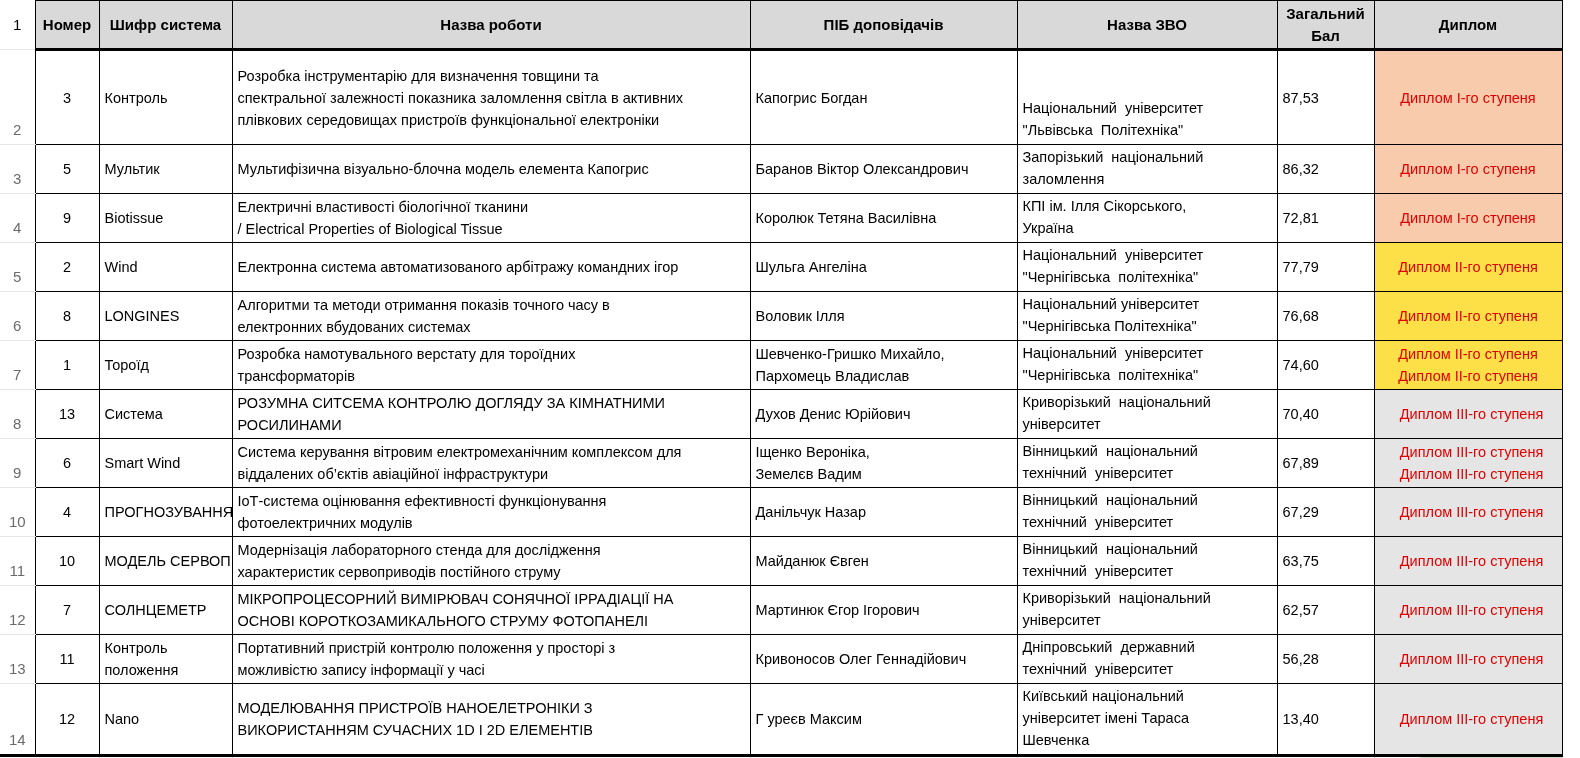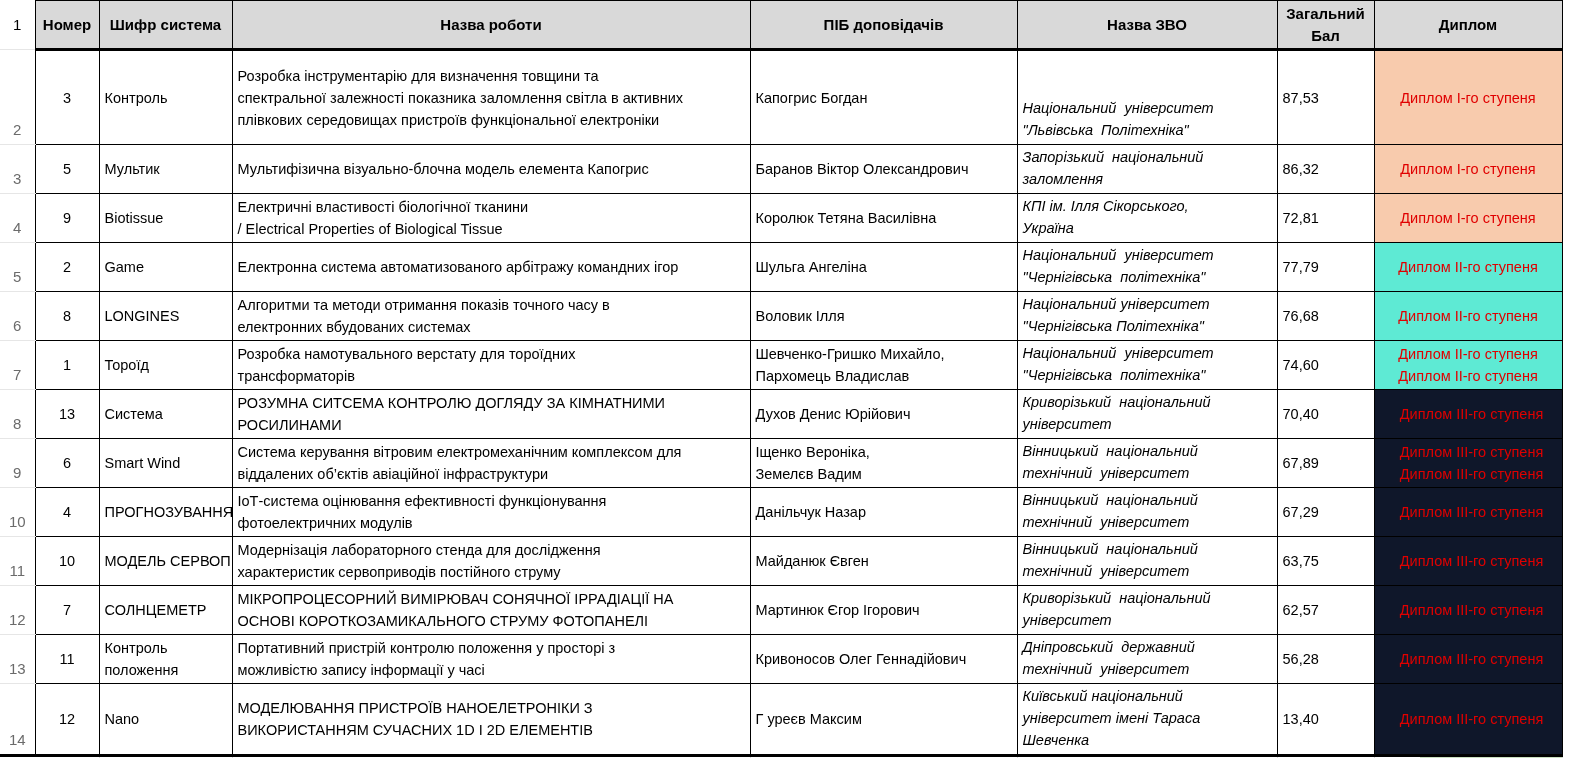--- a/index.html
+++ b/index.html
@@ -51,26 +51,26 @@
   tbody td{border:1px solid #000;}
   td.c-gutter{
     border:none;border-bottom:1px solid #e6e6e6;
     color:#6b6b6b;text-align:center;vertical-align:bottom;
     font-size:15px;padding:0 2px 3px 2px;background:#fff;font-weight:normal;
   }
   td.c-num{text-align:center;}
   td.c-cipher{white-space:pre;}
   td.c-title{}
   td.c-speak{}
-  td.c-univ{vertical-align:bottom;padding-bottom:3px;font-style:italic;}
+  td.c-univ{vertical-align:bottom;padding-bottom:3px;}
   td.c-score{text-align:left;}
   td.c-dip{text-align:center;color:#E00000;}
   td.d1{background:#F8CBAD;margin-left:24px;}
-  td.d2{background:#5eead4;}
-  td.d3{background:#0f172a;padding-left:12px;}
+  td.d2{background:#fde047;}
+  td.d3{background:#e5e5e5;padding-left:12px;}
   tbody tr:last-of-type td{border-bottom:3px solid #000;}
 
   
   tr.partial td{
     border:none;border-right:1px solid #d9d9d9;
     height:19px;padding:0;position:relative;
   }
   tr.partial td.p-gutter{
     border-right:none;color:#6b6b6b;text-align:center;
     font-size:15px;line-height:30px;overflow:hidden;vertical-align:top;
@@ -141,21 +141,21 @@
 / Electrical Properties of Biological Tissue</td>
           <td class="c-speak">Королюк Тетяна Василівна</td>
           <td class="c-univ">КПІ ім. Ілля Сікорського,
 Україна</td>
           <td class="c-score">72,81</td>
           <td class="c-dip d1">Диплом I-го ступеня</td>
         </tr>
         <tr style="height: 48px;">
           <td class="c-gutter">5</td>
           <td class="c-num">2</td>
-          <td class="c-cipher">Game</td>
+          <td class="c-cipher">Wind</td>
           <td class="c-title">Електронна система автоматизованого арбітражу командних ігор</td>
           <td class="c-speak">Шульга Ангеліна</td>
           <td class="c-univ">Національний  університет
 "Чернігівська  політехніка"</td>
           <td class="c-score">77,79</td>
           <td class="c-dip d2">Диплом II-го ступеня</td>
         </tr>
         <tr style="height: 49px;">
           <td class="c-gutter">6</td>
           <td class="c-num">8</td>

